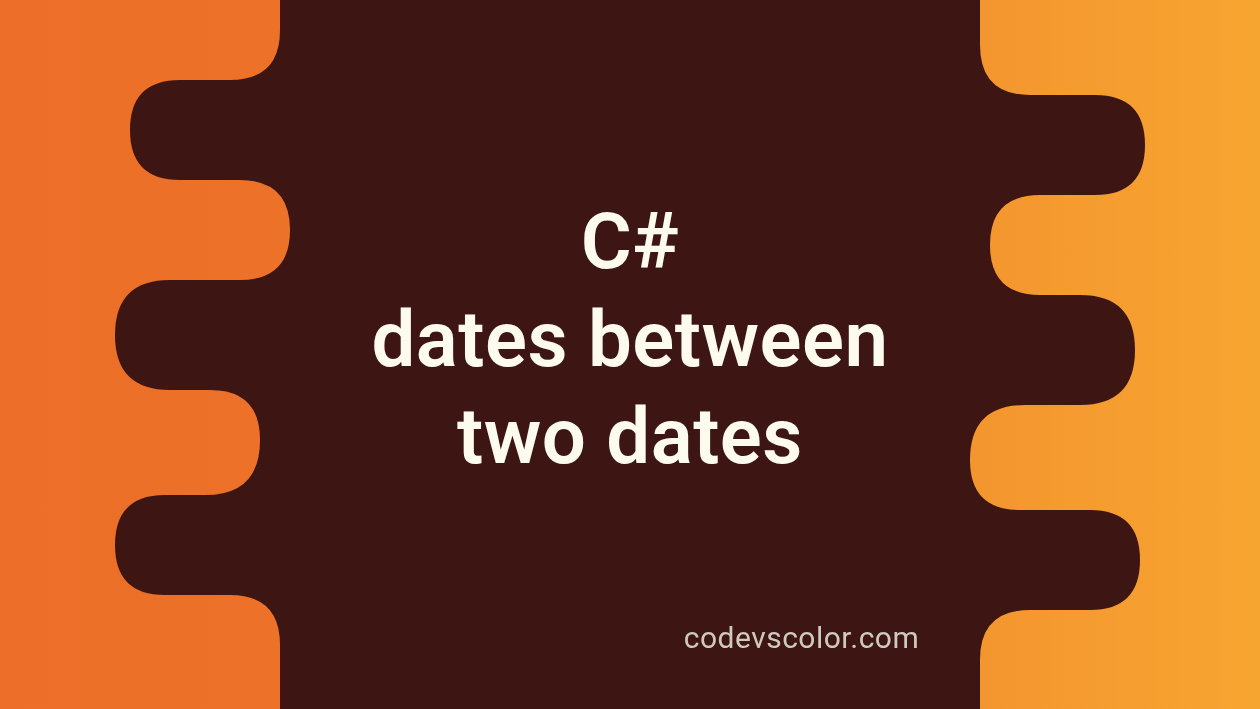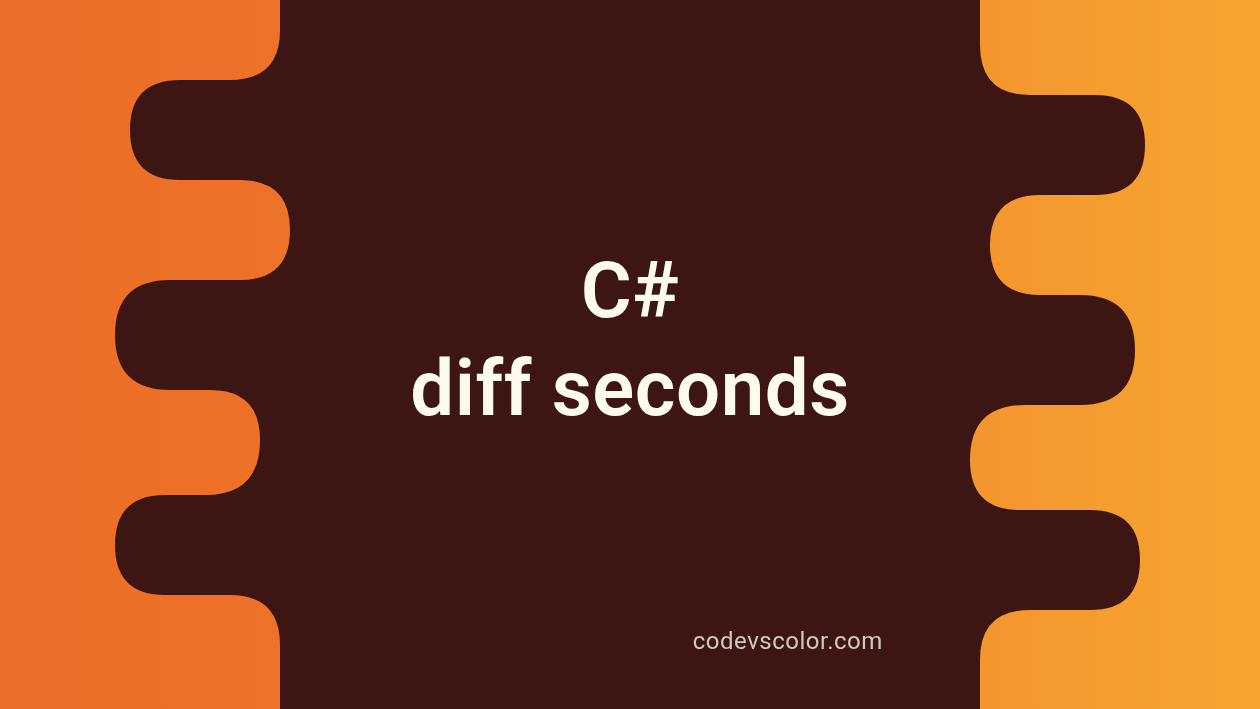--- a/index.html
+++ b/index.html
@@ -41,21 +41,21 @@
     text-align: center;
     letter-spacing: 0.5px;
     margin-top: -30px;
   }
   .attribution {
     position: absolute;
     bottom: 54px;
     left: 58%;
     transform: translateX(-20%);
     color: #cfc9c0;
-    font-size: 24px;
+    font-size: 30px;
     font-weight: 400;
     letter-spacing: 0.5px;
   }
 </style>
 </head>
 <body>
 
 <div class="banner">
   <svg class="blob" viewBox="0 0 1260 709" preserveAspectRatio="none">
     <path fill="#3d1613" d="
@@ -102,17 +102,18 @@
       L 1030 95
       Q 980 95 980 45
       L 980 0
       Z
     "></path>
   </svg>
 
   <div class="content">
     <div class="title">
       <div>C#</div>
-      <div>diff seconds</div>
+      <div>dates between</div>
+      <div>two dates</div>
     </div>
     <div class="attribution">codevscolor.com</div>
   </div>
 </div>
 
 </body></html>

